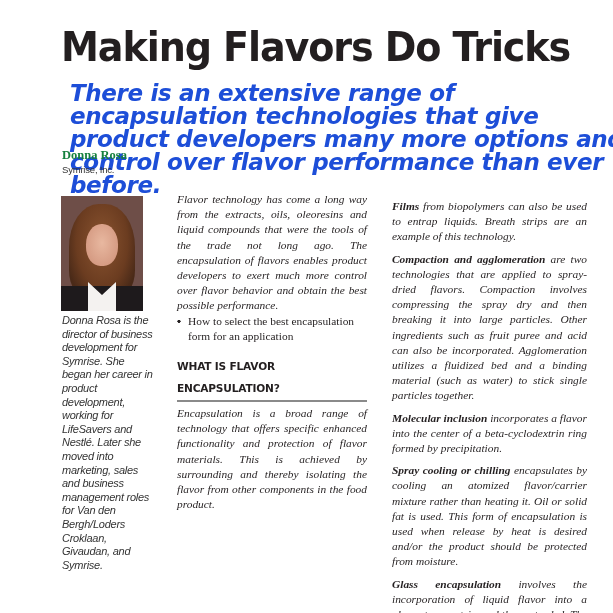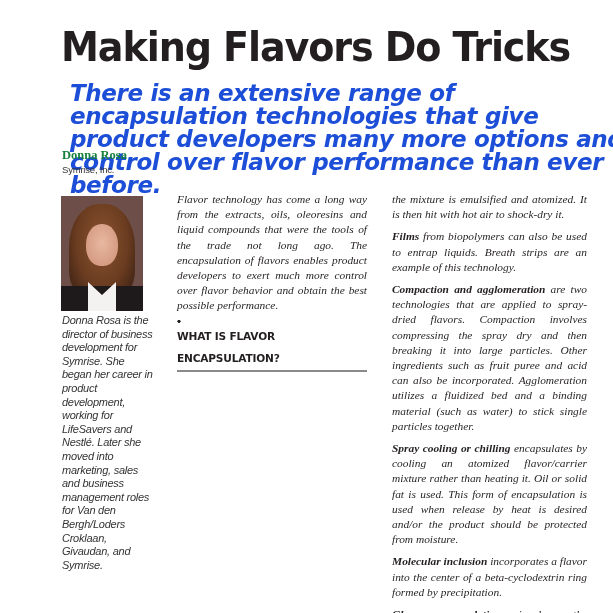--- a/index.html
+++ b/index.html
@@ -100,27 +100,27 @@
 
   <div class="caption">Donna Rosa is the director of business development for Symrise. She began her career in product development, working for LifeSavers and Nestlé. Later she moved into marketing, sales and business management roles for Van den Bergh/Loders Croklaan, Givaudan, and Symrise.</div>
 
   <div class="col col1">
     <p>Flavor technology has come a long way from the extracts, oils, oleoresins and liquid compounds that were the tools of the trade not long ago. The encapsulation of flavors enables product developers to exert much more control over flavor behavior and obtain the best possible performance.</p>
     <ul>
       <li><span class="bullet">•</span></li>
       <li><span class="bullet">•</span></li>
       <li><span class="bullet">•</span></li>
       <li><span class="bullet">•</span></li>
-      <li><span class="bullet">•</span></li>
+      <li><span class="bullet">•</span><span>How to select the best encapsulation form for an application</span></li>
     </ul>
     <div class="h-rule">WHAT IS FLAVOR ENCAPSULATION?</div>
+    <p>Encapsulation is a broad range of technology that offers specific enhanced functionality and protection of flavor materials. This is achieved by surrounding and thereby isolating the flavor from other components in the food product.</p>
 
   </div>
 
   <div class="col col2">
-    <p>the mixture is emulsified and atomized. It is then hit with hot air to shock-dry it.</p>
     <p class="gap"><b>Films</b><span> from biopolymers can also be used to entrap liquids. Breath strips are an example of this technology.</span></p>
     <p class="gap"><b>Compaction and agglomeration</b><span> are two technologies that are applied to spray-dried flavors. Compaction involves compressing the spray dry and then breaking it into large particles. Other ingredients such as fruit puree and acid can also be incorporated. Agglomeration utilizes a fluidized bed and a binding material (such as water) to stick single particles together.</span></p>
+    <p class="gap"><b>Molecular inclusion</b><span> incorporates a flavor into the center of a beta-cyclodextrin ring formed by precipitation.</span></p>
     <p class="gap"><b>Spray cooling or chilling</b><span> encapsulates by cooling an atomized flavor/carrier mixture rather than heating it. Oil or solid fat is used. This form of encapsulation is used when release by heat is desired and/or the product should be protected from moisture.</span></p>
-    <p class="gap"><b>Molecular inclusion</b><span> incorporates a flavor into the center of a beta-cyclodextrin ring formed by precipitation.</span></p>
     <p class="gap"><b>Glass encapsulation</b><span> involves the incorporation of liquid flavor into a glassy-type matrix, and then extruded. The flavor can be mixed in</span></p>
   </div>
 </div>
 
 </body></html>

